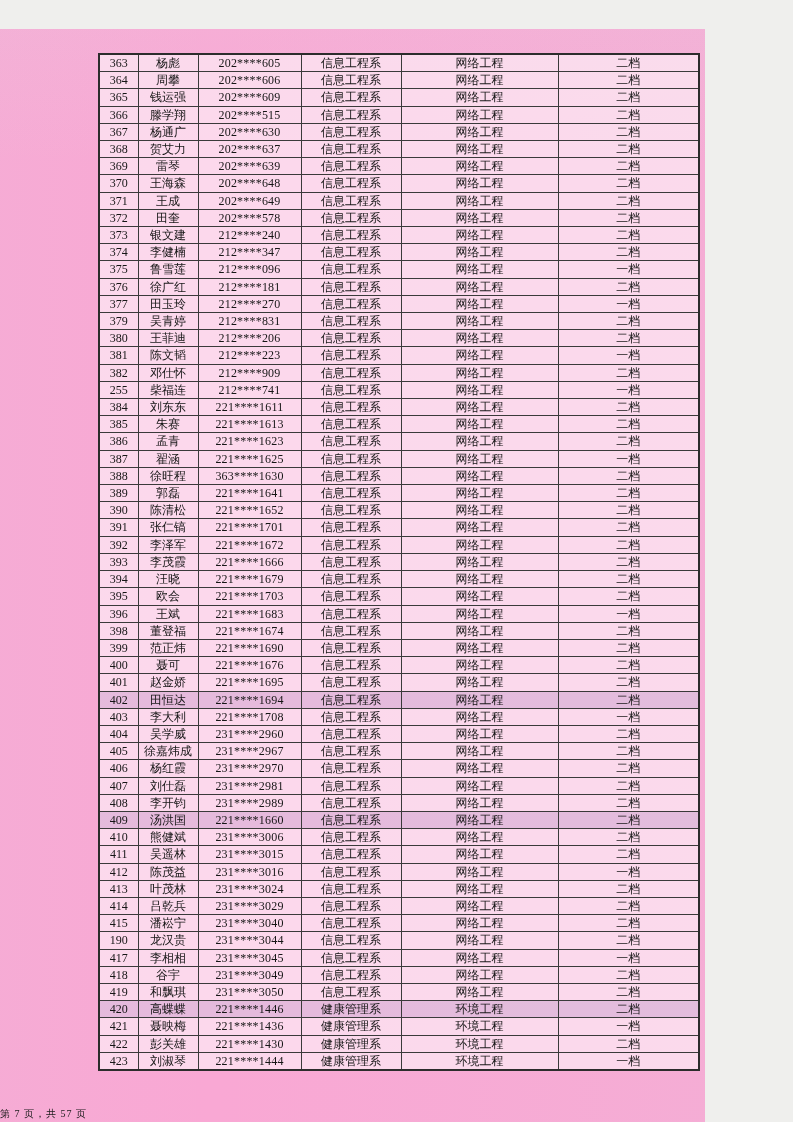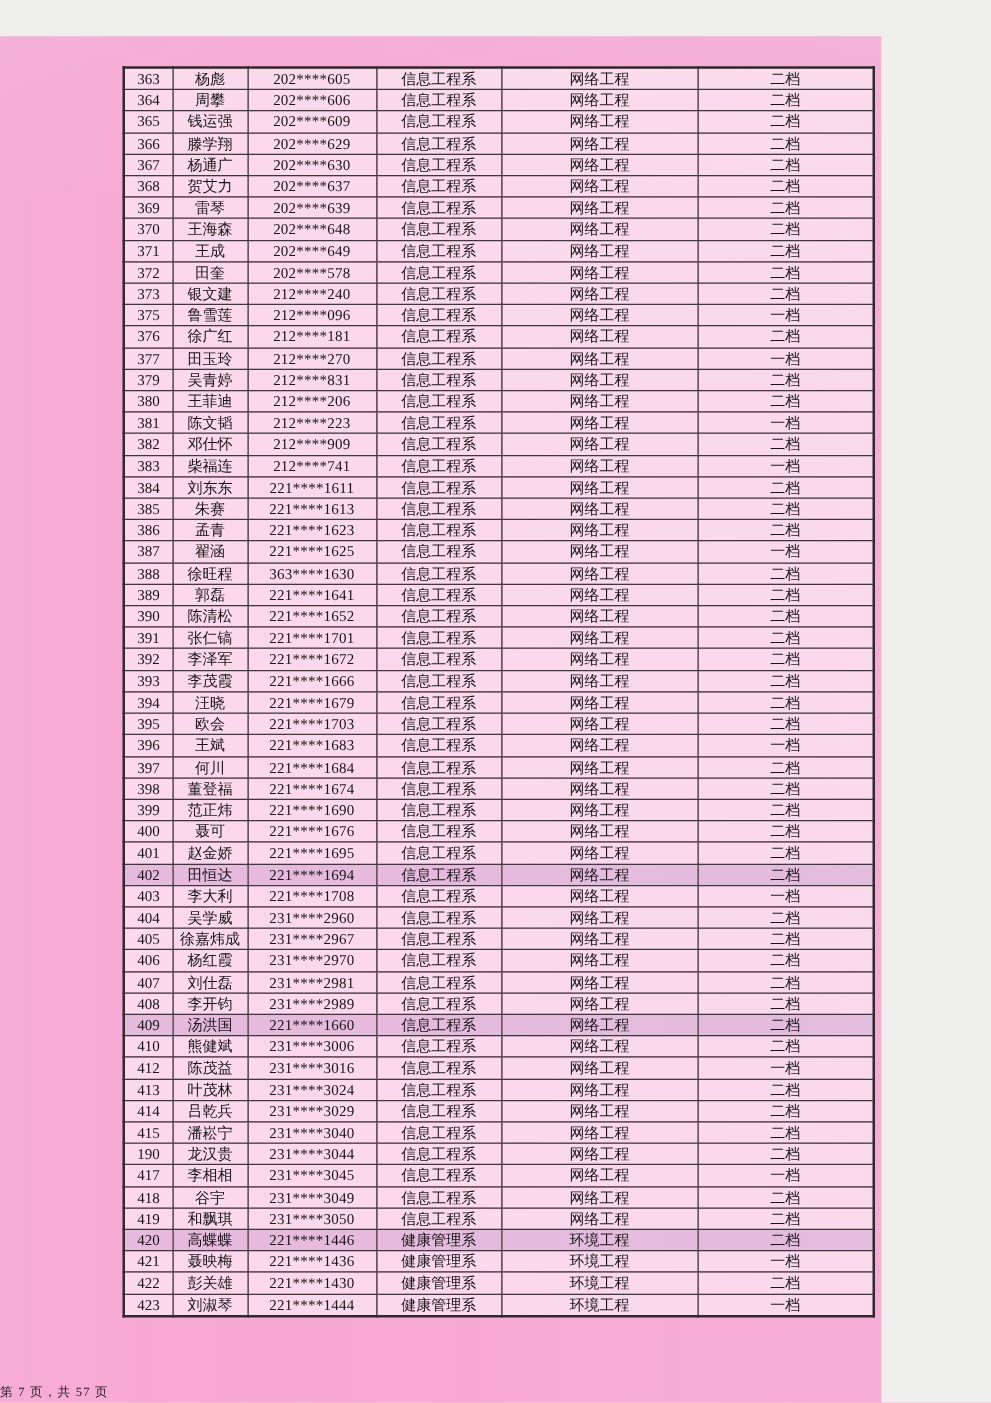--- a/index.html
+++ b/index.html
@@ -97,21 +97,21 @@
           <td class="c-index">365</td>
           <td class="c-name">钱运强</td>
           <td class="c-student_id">202****609</td>
           <td class="c-department">信息工程系</td>
           <td class="c-major">网络工程</td>
           <td class="c-level">二档</td>
         </tr>
         <tr>
           <td class="c-index">366</td>
           <td class="c-name">滕学翔</td>
-          <td class="c-student_id">202****629</td>
+          <td class="c-student_id">202****515</td>
           <td class="c-department">信息工程系</td>
           <td class="c-major">网络工程</td>
           <td class="c-level">二档</td>
         </tr>
         <tr>
           <td class="c-index">367</td>
           <td class="c-name">杨通广</td>
           <td class="c-student_id">202****630</td>
           <td class="c-department">信息工程系</td>
           <td class="c-major">网络工程</td>
@@ -159,20 +159,28 @@
         </tr>
         <tr>
           <td class="c-index">373</td>
           <td class="c-name">银文建</td>
           <td class="c-student_id">212****240</td>
           <td class="c-department">信息工程系</td>
           <td class="c-major">网络工程</td>
           <td class="c-level">二档</td>
         </tr>
         <tr>
+          <td class="c-index">374</td>
+          <td class="c-name">李健楠</td>
+          <td class="c-student_id">212****347</td>
+          <td class="c-department">信息工程系</td>
+          <td class="c-major">网络工程</td>
+          <td class="c-level">二档</td>
+        </tr>
+        <tr>
           <td class="c-index">375</td>
           <td class="c-name">鲁雪莲</td>
           <td class="c-student_id">212****096</td>
           <td class="c-department">信息工程系</td>
           <td class="c-major">网络工程</td>
           <td class="c-level">一档</td>
         </tr>
         <tr>
           <td class="c-index">376</td>
           <td class="c-name">徐广红</td>
@@ -215,21 +223,21 @@
         </tr>
         <tr>
           <td class="c-index">382</td>
           <td class="c-name">邓仕怀</td>
           <td class="c-student_id">212****909</td>
           <td class="c-department">信息工程系</td>
           <td class="c-major">网络工程</td>
           <td class="c-level">二档</td>
         </tr>
         <tr>
-          <td class="c-index">383</td>
+          <td class="c-index">255</td>
           <td class="c-name">柴福连</td>
           <td class="c-student_id">212****741</td>
           <td class="c-department">信息工程系</td>
           <td class="c-major">网络工程</td>
           <td class="c-level">一档</td>
         </tr>
         <tr>
           <td class="c-index">384</td>
           <td class="c-name">刘东东</td>
           <td class="c-student_id">221****1611</td>
@@ -325,28 +333,20 @@
           <td class="c-major">网络工程</td>
           <td class="c-level">二档</td>
         </tr>
         <tr>
           <td class="c-index">396</td>
           <td class="c-name">王斌</td>
           <td class="c-student_id">221****1683</td>
           <td class="c-department">信息工程系</td>
           <td class="c-major">网络工程</td>
           <td class="c-level">一档</td>
-        </tr>
-        <tr>
-          <td class="c-index">397</td>
-          <td class="c-name">何川</td>
-          <td class="c-student_id">221****1684</td>
-          <td class="c-department">信息工程系</td>
-          <td class="c-major">网络工程</td>
-          <td class="c-level">二档</td>
         </tr>
         <tr>
           <td class="c-index">398</td>
           <td class="c-name">董登福</td>
           <td class="c-student_id">221****1674</td>
           <td class="c-department">信息工程系</td>
           <td class="c-major">网络工程</td>
           <td class="c-level">二档</td>
         </tr>
         <tr>
@@ -434,20 +434,28 @@
           <td class="c-name">汤洪国</td>
           <td class="c-student_id">221****1660</td>
           <td class="c-department">信息工程系</td>
           <td class="c-major">网络工程</td>
           <td class="c-level">二档</td>
         </tr>
         <tr>
           <td class="c-index">410</td>
           <td class="c-name">熊健斌</td>
           <td class="c-student_id">231****3006</td>
+          <td class="c-department">信息工程系</td>
+          <td class="c-major">网络工程</td>
+          <td class="c-level">二档</td>
+        </tr>
+        <tr>
+          <td class="c-index">411</td>
+          <td class="c-name">吴遥林</td>
+          <td class="c-student_id">231****3015</td>
           <td class="c-department">信息工程系</td>
           <td class="c-major">网络工程</td>
           <td class="c-level">二档</td>
         </tr>
         <tr>
           <td class="c-index">412</td>
           <td class="c-name">陈茂益</td>
           <td class="c-student_id">231****3016</td>
           <td class="c-department">信息工程系</td>
           <td class="c-major">网络工程</td>

